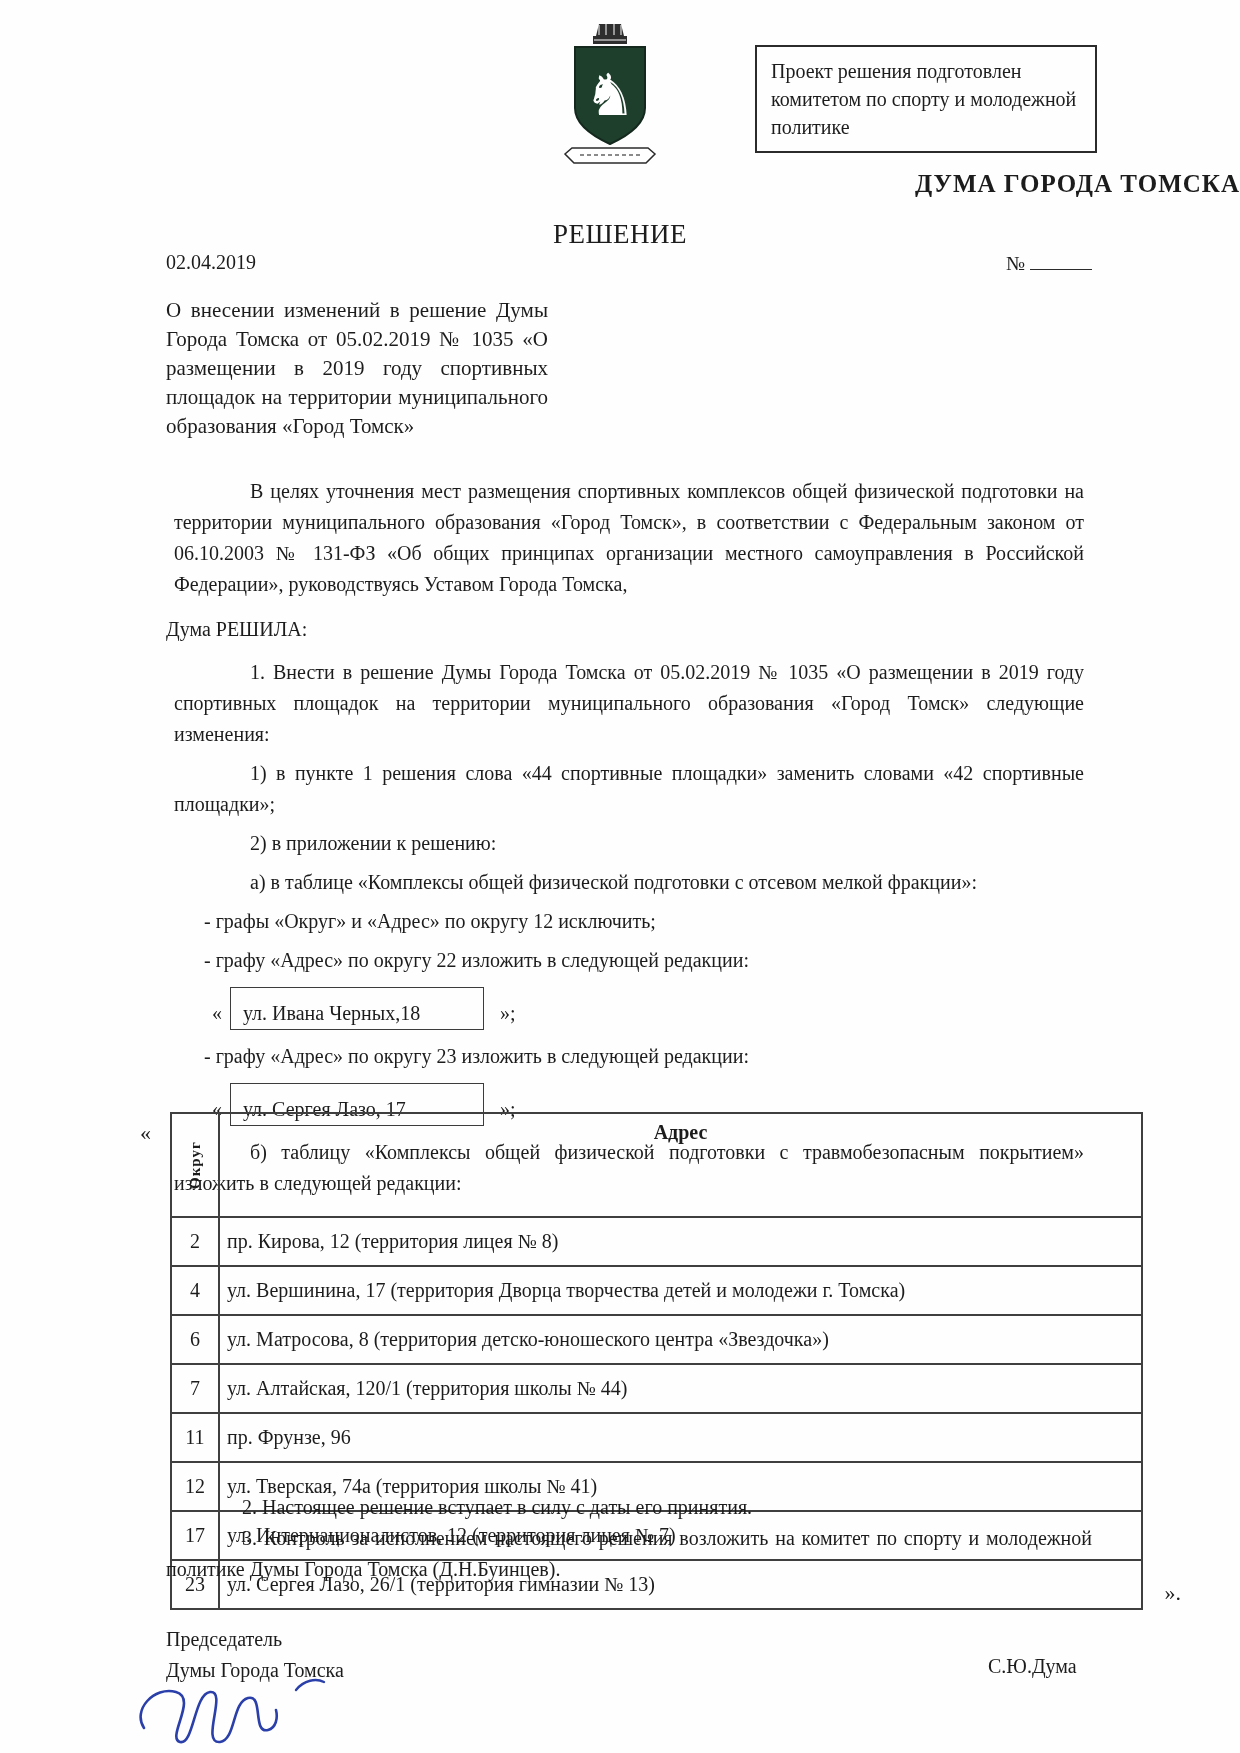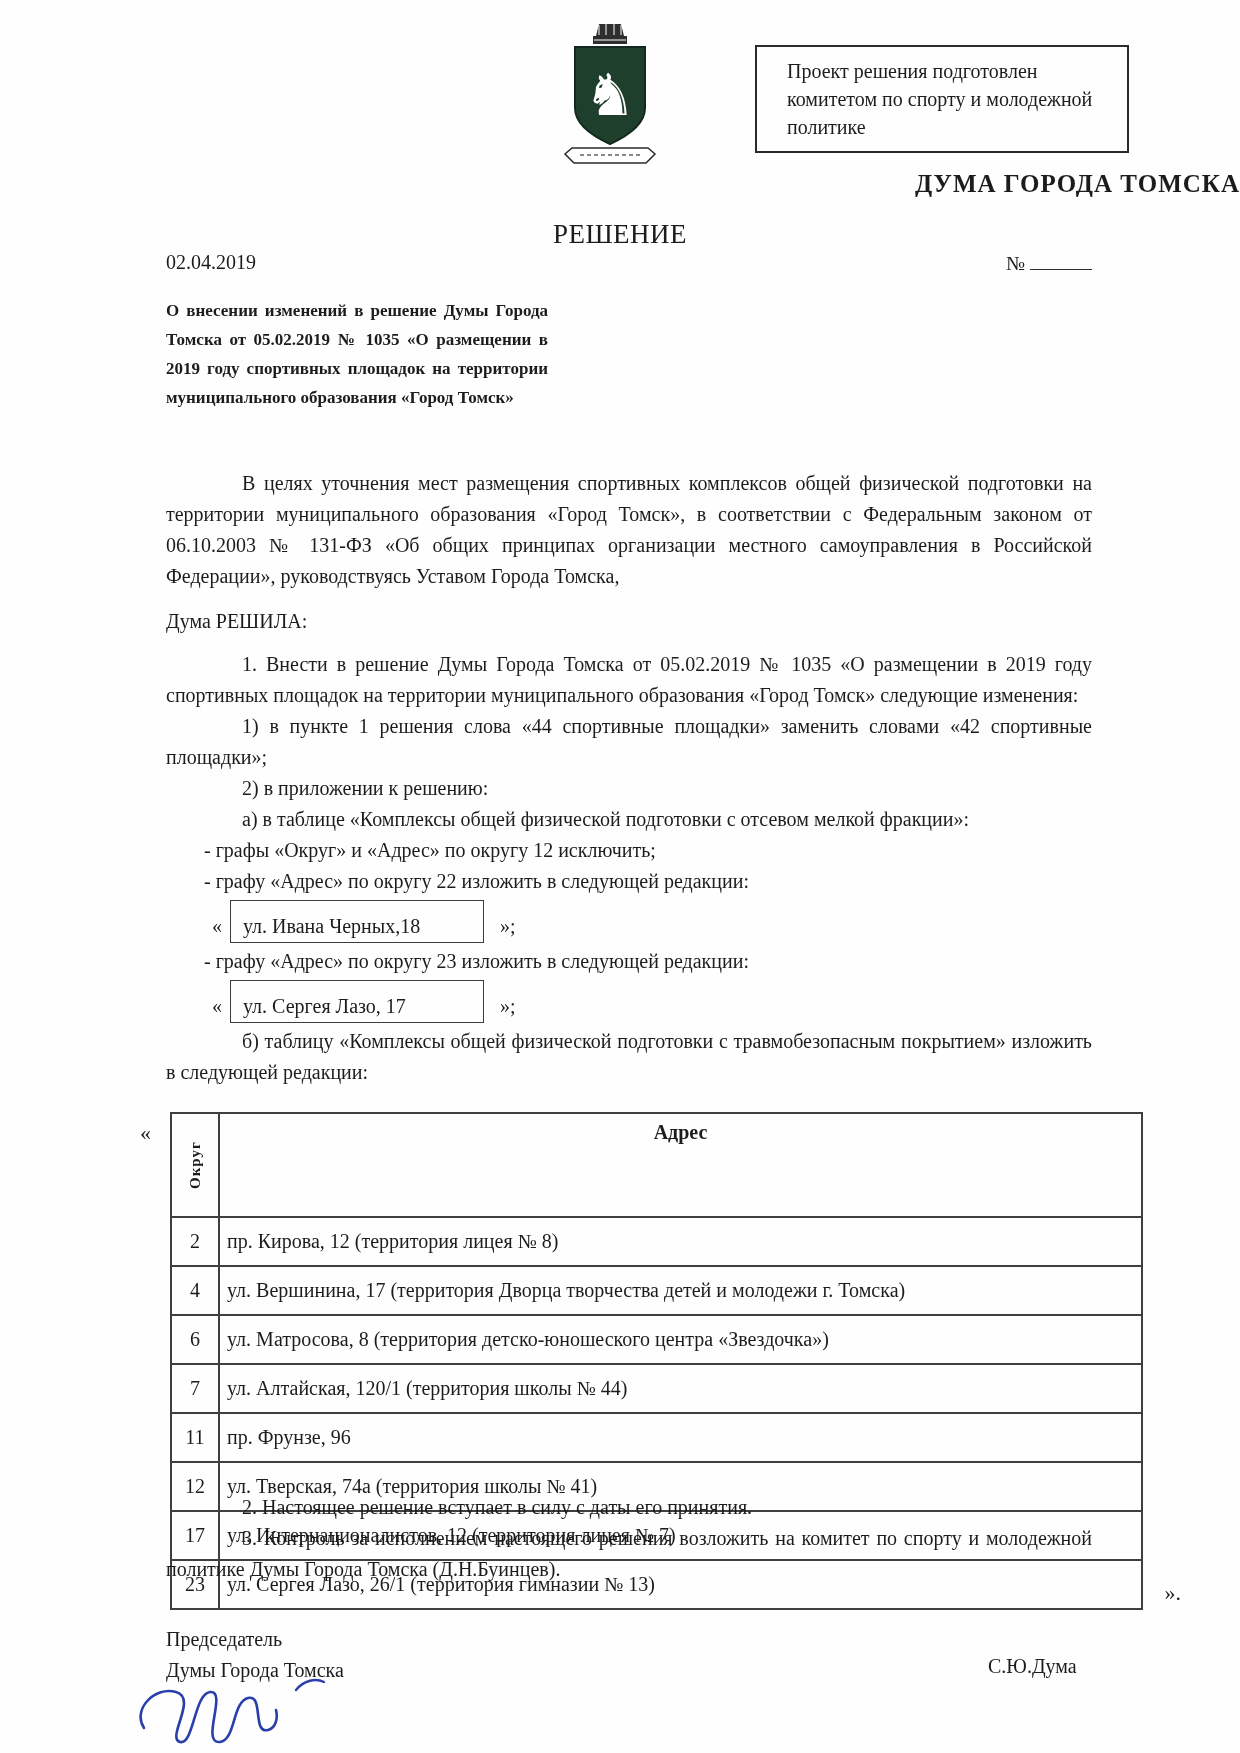--- a/index.html
+++ b/index.html
@@ -9,47 +9,47 @@
     margin:0 auto;
     background:#fefefe;
     color:#1c1c1c;
     font-family:"Liberation Serif", serif;
     overflow:hidden;
   }
   
   .stamp-box {
     position:absolute; top:45px; left:755px; width:310px;
     border:2px solid #2b2b2b;
-    padding:10px 30px;
+    padding:10px 14px;
     font-size:20px; line-height:1.4;
   }
   .coat { position:absolute; top:20px; left:560px; width:100px; height:152px; }
   .org-title {
     position:absolute; top:170px; left:0; width:100%;
     text-align:right; font-weight:bold; font-size:25px; letter-spacing:1px;
   }
   .doc-type {
     position:absolute; top:219px; left:0; width:100%;
     text-align:center; font-weight:normal; font-size:27px; letter-spacing:0.5px;
   }
   .meta-row {
     position:absolute; top:251px; left:166px; width:926px;
     display:flex; justify-content:space-between; font-size:20px;
   }
   .doc-number { white-space:nowrap; }
   .num-line { display:inline-block; width:62px; border-bottom:1.6px solid #2b2b2b; height:18px; vertical-align:baseline; }
   
   .subject {
     position:absolute; top:296px; left:166px; width:382px;
-    font-weight:bold; font-size:17px; line-height:29px;
+    font-weight:normal; font-size:21px; line-height:29px;
     text-align:justify;
   }
   
   .body-flow { position:absolute; top:468px; left:166px; width:926px; font-size:20px; line-height:31px; }
-  .body-flow p { margin:0; }
+  .body-flow p { margin:8px; }
   .p-just { text-align:justify; }
   .p-indent { text-indent:76px; }
   .p-dash { margin-left:38px !important; }
   .resolved { text-align:left; margin:14px 0 12px 0 !important; }
   .quote-line { margin-left:46px !important; padding:3px 0; }
   .addr-box {
     display:inline-block; min-width:228px;
     border:1.6px solid #3c3c3c;
     padding:12px 12px 3px 12px;
     margin-left:8px; line-height:26px;

